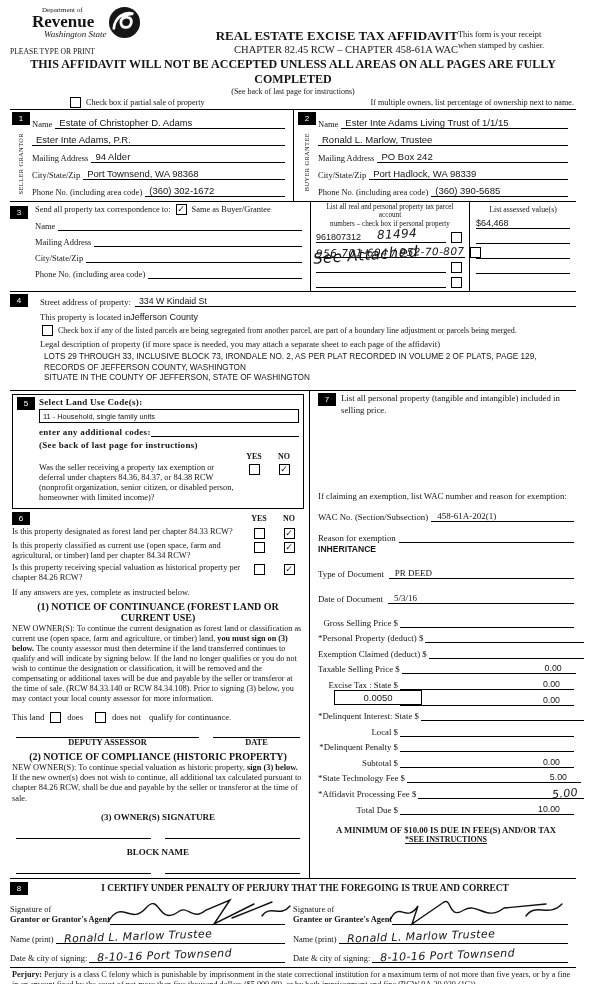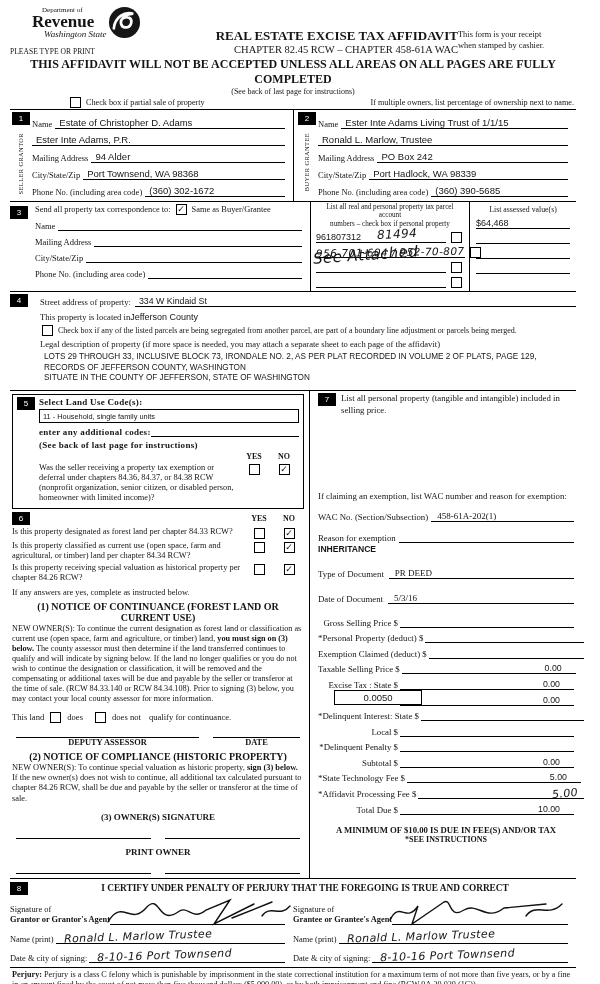--- a/index.html
+++ b/index.html
@@ -96,21 +96,21 @@
   .inherit{font-family:"Liberation Sans",sans-serif;font-size:8.6px;font-weight:bold;margin-top:1px;}
   .docrow{display:flex;align-items:flex-end;gap:5px;margin-top:13px;}
   .mrow{display:flex;align-items:flex-end;height:15.6px;position:relative;}
   .mlabel{flex:1;text-align:right;white-space:nowrap;padding-right:2px;}
   .mline{width:160px;flex:none;border-bottom:1px solid #000;display:flex;justify-content:flex-end;
          padding-right:14px;font-family:"Liberation Sans",sans-serif;font-size:8.8px;min-height:11px;align-items:flex-end;}
   .ratebox{position:absolute;left:16px;bottom:1px;width:86px;border:1.5px solid #000;text-align:center;
            font-family:"Liberation Sans",sans-serif;font-size:9.5px;padding:1px 0;background:#fff;}
   .handfee{font-size:11px;transform:rotate(-6deg);position:relative;top:2px;}
   .minimum{text-align:center;font-weight:bold;font-size:8.7px;margin-top:10px;}
-  .seeinstr{text-align:center;font-weight:bold;font-size:8px;}
+  .seeinstr{text-align:center;font-weight:bold;font-size:8px;text-decoration:underline;}
   
   .cert{display:flex;align-items:center;gap:6px;padding:3px 0 0;}
   .cert .statement{flex:1;text-align:center;font-weight:bold;font-size:9.3px;}
   .sig-grid{display:flex;}
   .sig-col{width:50%;box-sizing:border-box;padding-right:8px;min-width:0;}
   .sig-head{display:flex;align-items:flex-end;height:30px;}
   .sig-label{font-size:8.4px;line-height:1.2;flex:none;}
   .sig-line{flex:1;border-bottom:1px solid #000;position:relative;height:28px;}
   .sig-line svg{position:absolute;left:-6px;bottom:-4px;}
   .nrow{display:flex;align-items:flex-end;height:19px;font-size:8.4px;gap:2px;}
@@ -444,21 +444,21 @@
       <div class="ntitle">(2) NOTICE OF COMPLIANCE (HISTORIC PROPERTY)</div>
       <div class="npara" style="font-size:8.4px">
         <span>NEW OWNER(S): To continue special valuation as historic property, </span><span class="b">sign (3) below.</span><span> If the new owner(s) does not wish to continue, all additional tax calculated pursuant to chapter 84.26 RCW, shall be due and payable by the seller or transferor at the time of sale.</span>
       </div>
 
       <div class="ntitle" style="font-size:9px;margin-top:8px">(3)  OWNER(S) SIGNATURE</div>
       <div class="sigrow">
         <span class="aline"></span>
         <span class="aline"></span>
       </div>
-      <div class="ntitle" style="font-size:9px;margin-top:8px">PRINT OWNER</div>
+      <div class="ntitle" style="font-size:9px;margin-top:8px">BLOCK NAME</div>
       <div class="sigrow">
         <span class="aline"></span>
         <span class="aline"></span>
       </div>
     </div>
 
     <div class="col-r">
       <div class="s7-head">
         <span class="badge">7</span>
         <span class="s7-text">List all  personal property (tangible and intangible) included in selling price.</span>

